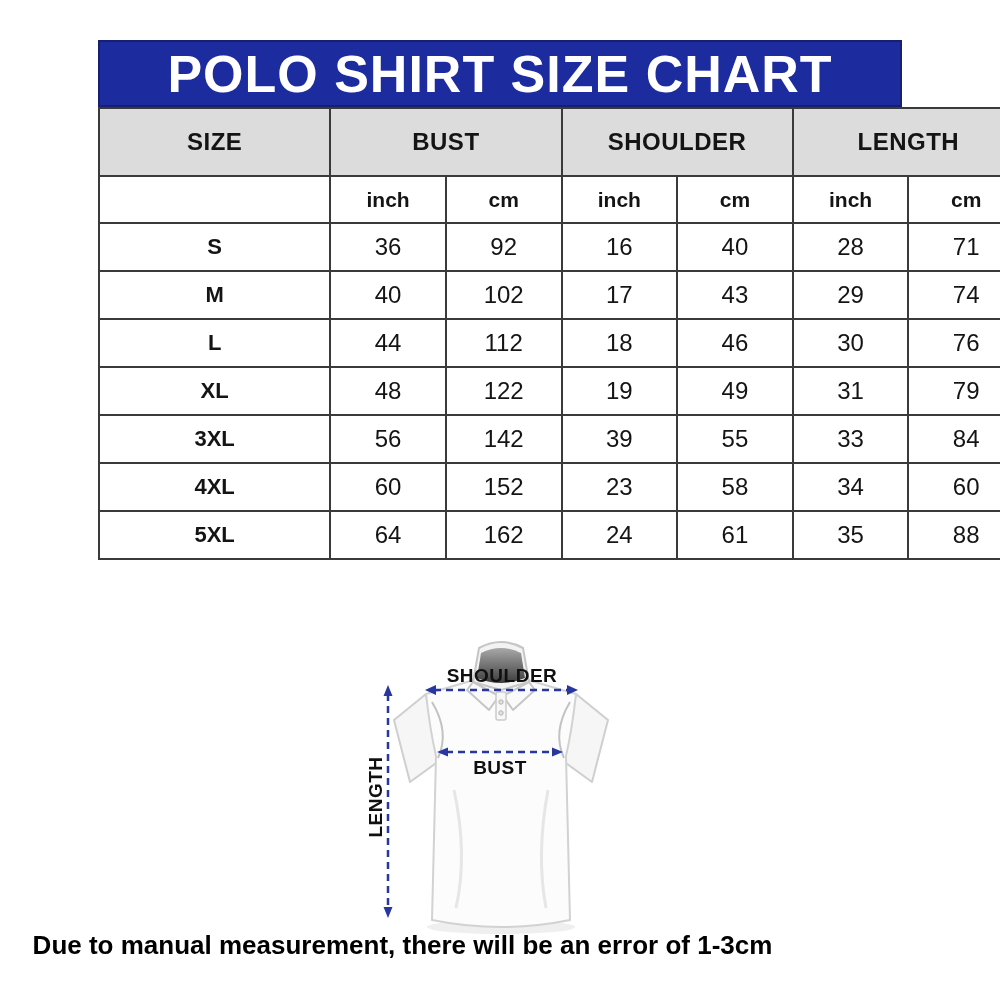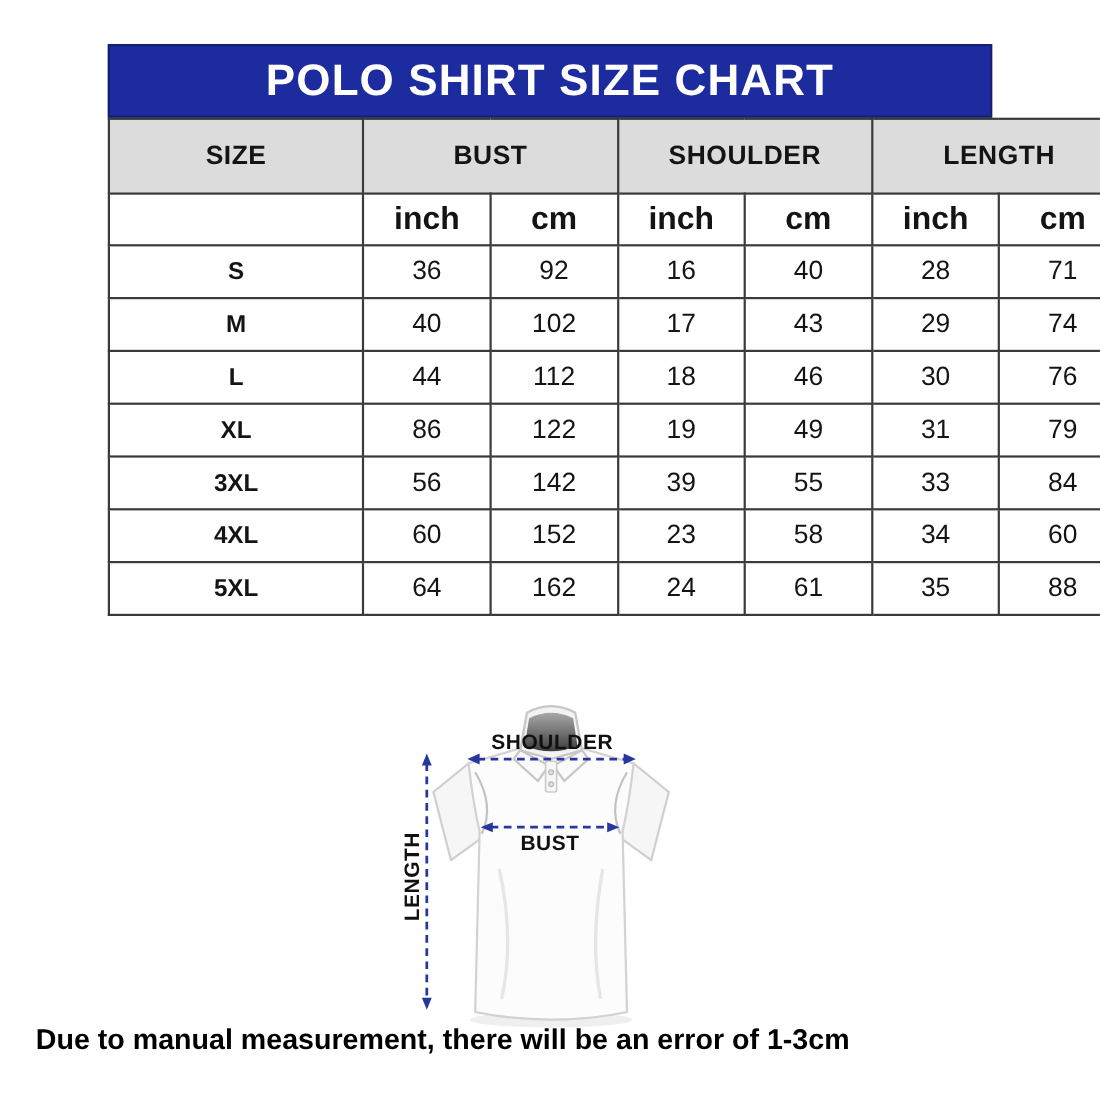--- a/index.html
+++ b/index.html
@@ -8,34 +8,34 @@
     font-family:"Liberation Sans", sans-serif; overflow:hidden;
   }
 
   
   .banner {
     position:absolute; left:98px; top:40px; width:804px; height:67px;
     background:#1c2b9d; border:2px solid #161f70; box-sizing:border-box;
     display:flex; align-items:center; justify-content:center;
   }
   .banner-text {
-    color:#ffffff; font-weight:bold; font-size:40px; letter-spacing:1px;
+    color:#ffffff; font-weight:bold; font-size:52px; letter-spacing:1px;
     white-space:nowrap;
   }
 
   
   table.size-chart {
     position:absolute; left:98px; top:107px; width:927px;
     border-collapse:collapse; table-layout:fixed; text-align:center; color:#141414;
   }
   table.size-chart th, table.size-chart td { border:2px solid #3a3a3a; padding:0; }
   tr.col-head th {
     background:#dcdcdc; height:66px; font-size:24px; font-weight:bold; letter-spacing:0.5px;
   }
-  tr.unit-row td { height:45px; font-size:29px; font-weight:bold; background:#ffffff;margin-top:44px; }
+  tr.unit-row td { height:45px; font-size:21px; font-weight:bold; background:#ffffff;margin-top:44px; }
   tbody th.size-cell { height:46px; font-size:22px; font-weight:bold; background:#ffffff; }
   tbody td.value-cell { height:46px; font-size:24px; font-weight:normal; background:#ffffff; }
 
   
   .diagram { position:absolute; left:350px; top:640px; width:300px; height:300px; }
   .diagram svg { position:absolute; left:0; top:0; }
   .diagram-label {
     position:absolute; font-weight:bold; font-size:19px; color:#101010;
     letter-spacing:0.5px; white-space:nowrap;
   }
@@ -108,21 +108,21 @@
         <th class="size-cell">L</th>
         <td class="value-cell">44</td>
         <td class="value-cell">112</td>
         <td class="value-cell">18</td>
         <td class="value-cell">46</td>
         <td class="value-cell">30</td>
         <td class="value-cell">76</td>
       </tr>
       <tr>
         <th class="size-cell">XL</th>
-        <td class="value-cell">86</td>
+        <td class="value-cell">48</td>
         <td class="value-cell">122</td>
         <td class="value-cell">19</td>
         <td class="value-cell">49</td>
         <td class="value-cell">31</td>
         <td class="value-cell">79</td>
       </tr>
       <tr>
         <th class="size-cell">3XL</th>
         <td class="value-cell">56</td>
         <td class="value-cell">142</td>

